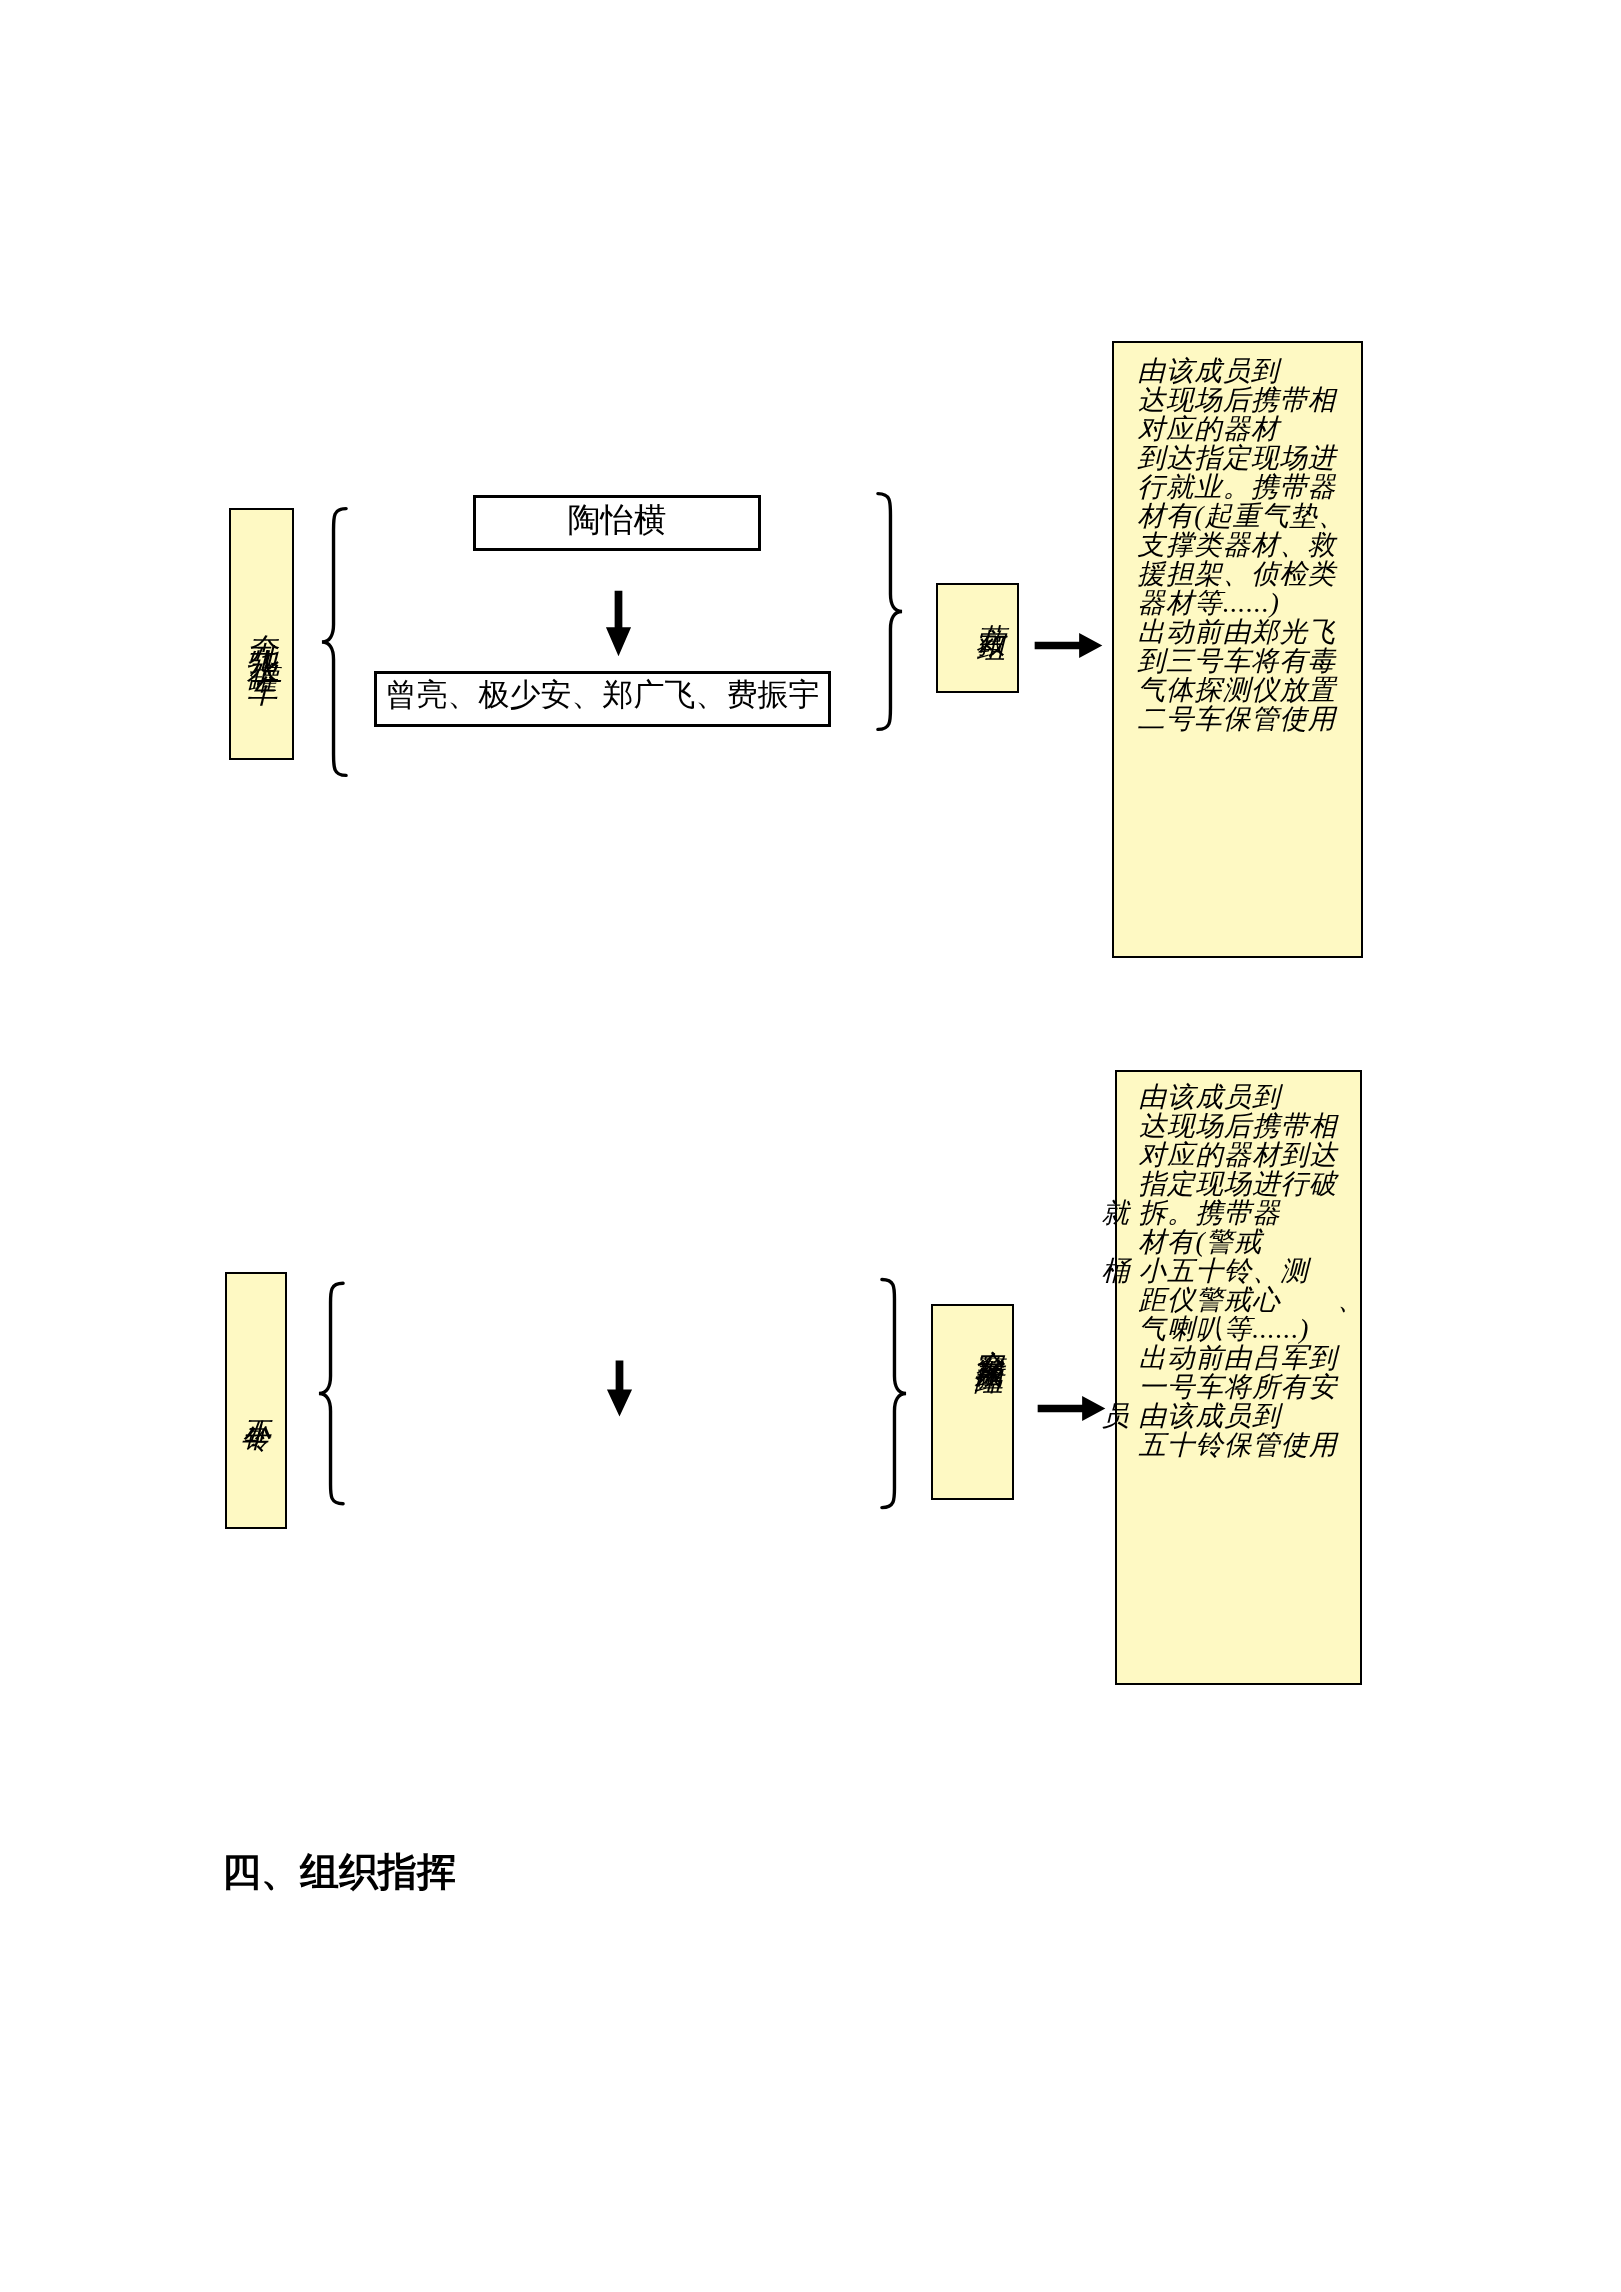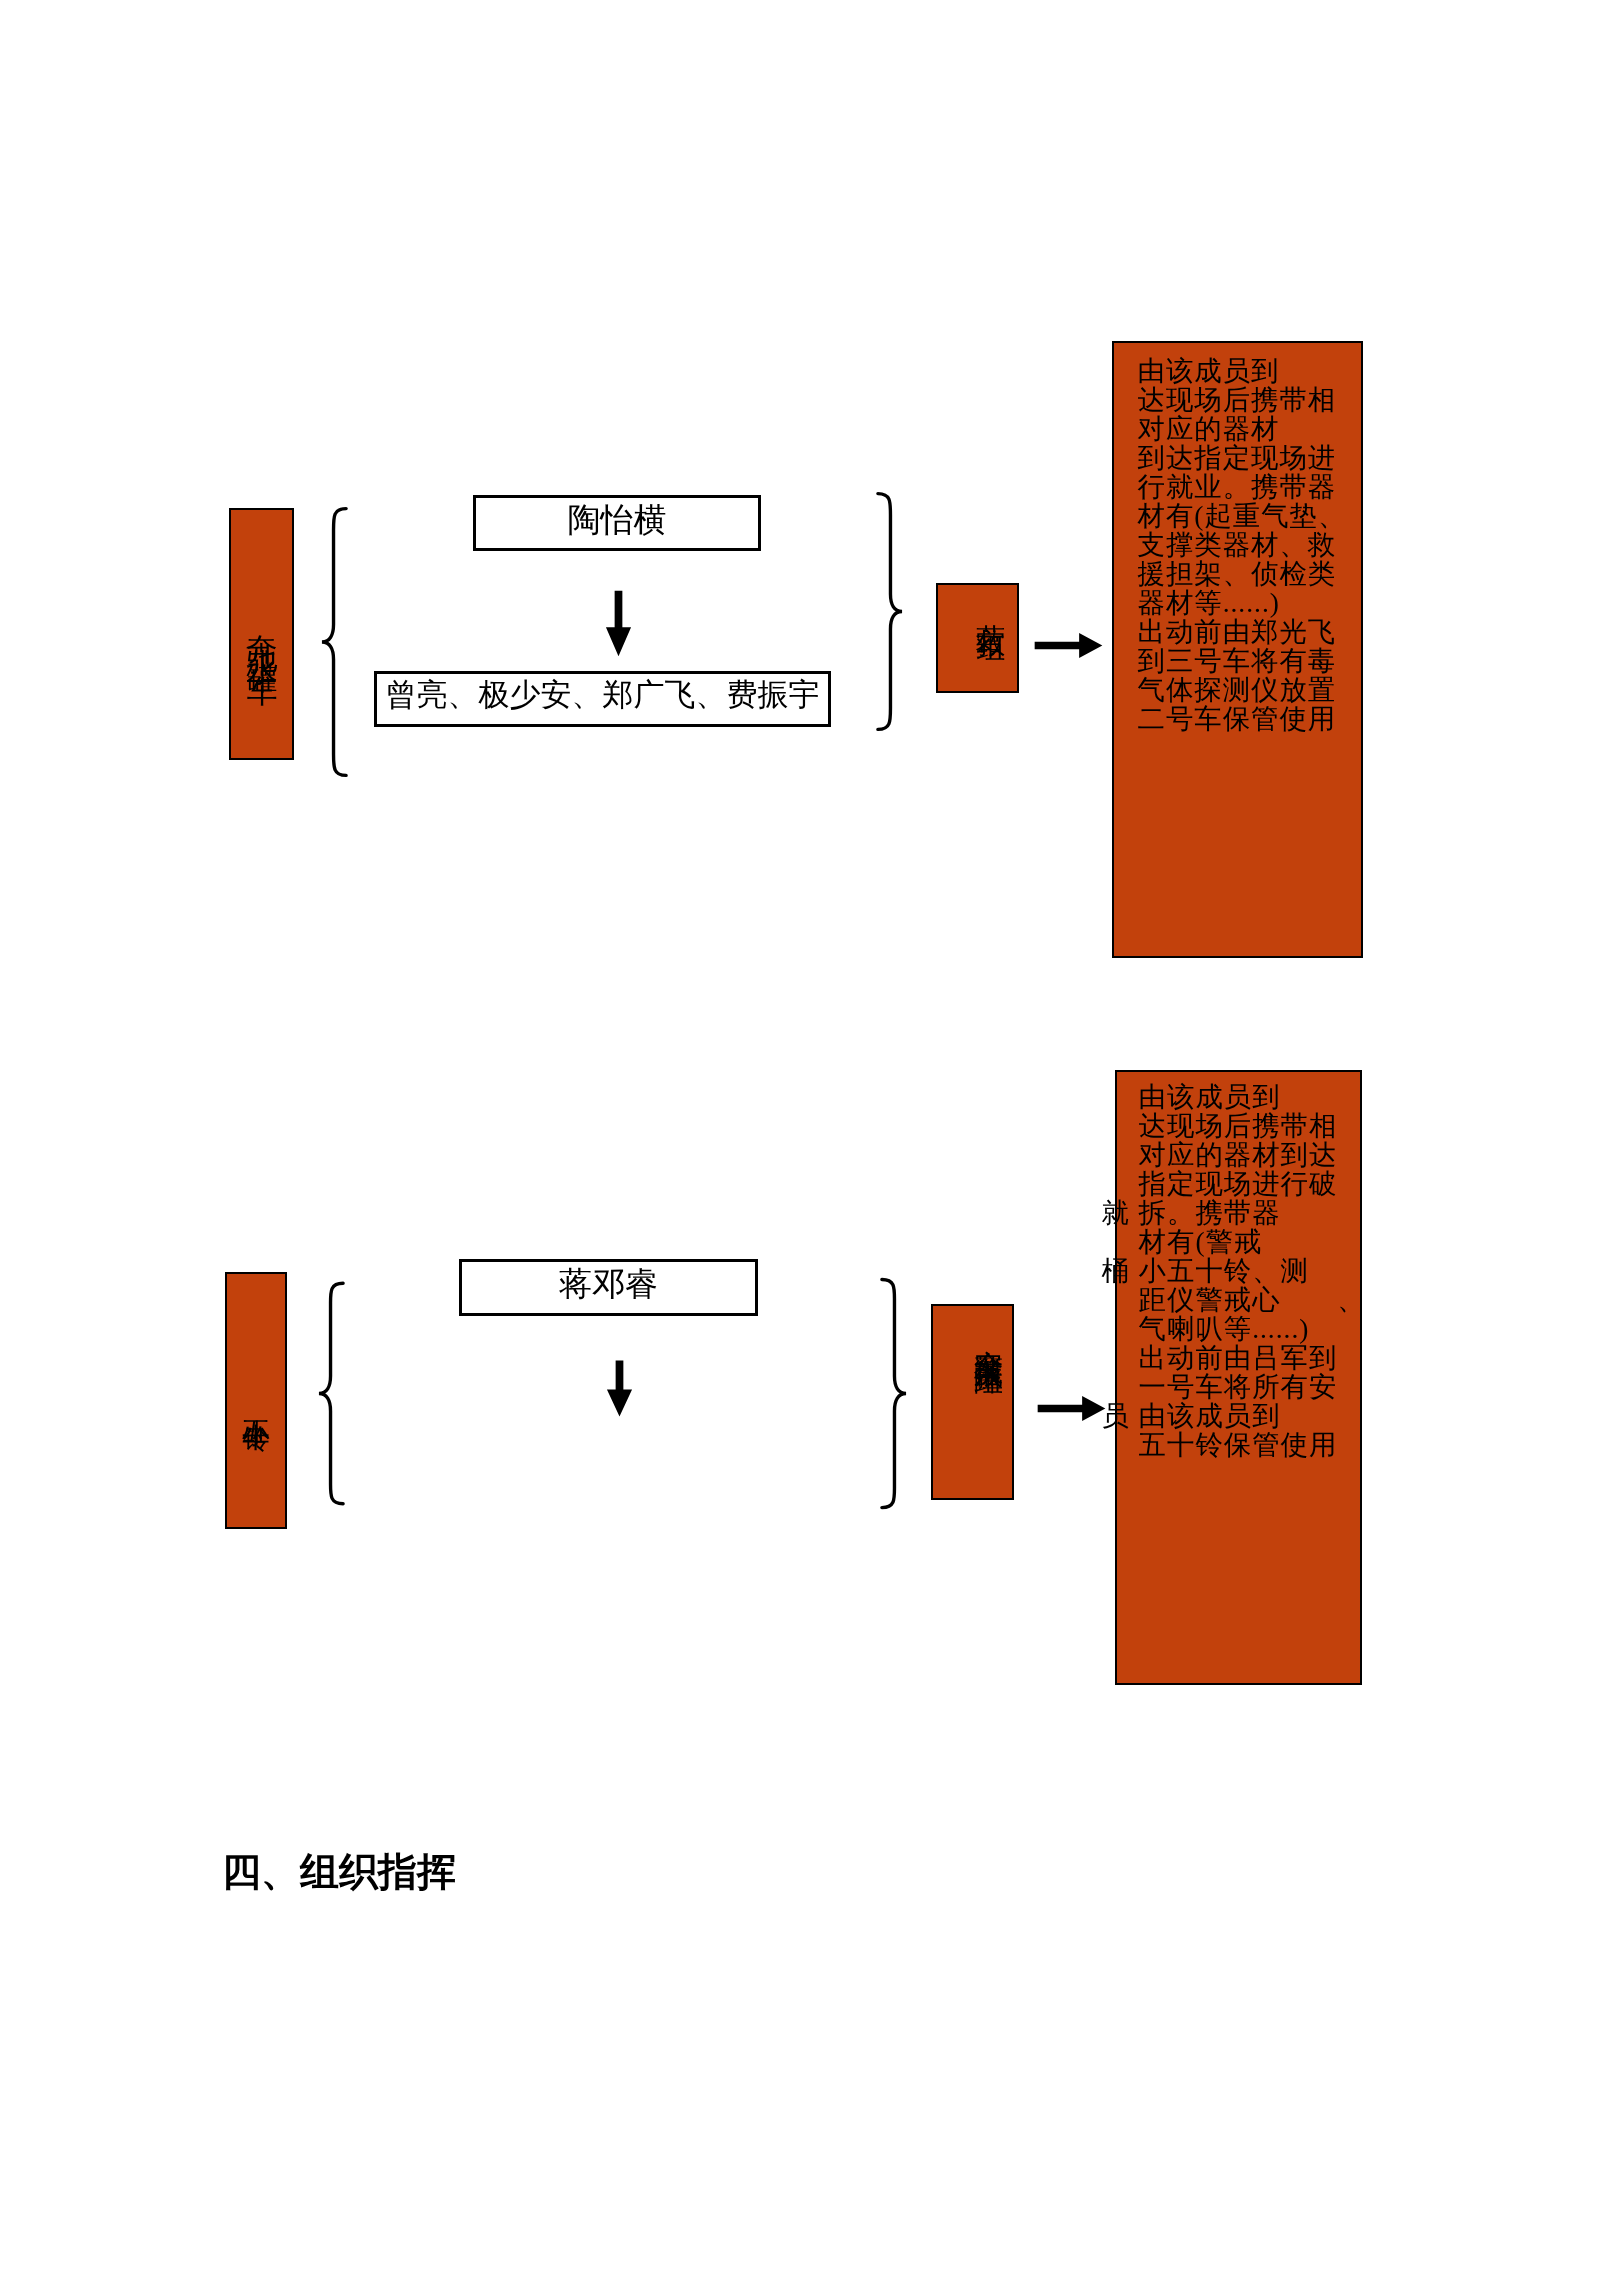--- a/index.html
+++ b/index.html
@@ -5,21 +5,21 @@
   html,body{margin:0;padding:0;background:#888;}
   #page{
     position:relative;
     width:1621px;height:2293px;
     background:#ffffff;
     overflow:hidden;
     font-family:"Liberation Serif","DejaVu Serif",serif;
     color:#000;
   }
   .abs{position:absolute;box-sizing:border-box;}
-  .box{border:2.9px solid #000;background:#c2410c;}
+  .box{border:2.9px solid #000;background:#fef9c3;font-style:italic;}
   .box4{border:3.9px solid #000;background:#fff;}
   .center{display:flex;align-items:flex-start;justify-content:center;}
   .nowrap{white-space:nowrap;}
 
   
   .vlabel{
     writing-mode:vertical-rl;
     text-orientation:upright;
     margin:auto;
     white-space:nowrap;
@@ -121,23 +121,20 @@
   <div class="abs box center" style="left:225px;top:1272px;width:62px;height:257px;">
     <div class="vlabel" style="font-size:27.4px;letter-spacing:2px;">小五十铃</div>
   </div>
 
   <div class="abs" style="left:317px;top:1280px;">
     <svg width="29" height="227" viewBox="0 0 30 232">
       <path d="M27,2 C14,2 14,10 14,22 L14,98 C14,109 10,116 2,116 C10,116 14,123 14,134 L14,210 C14,222 14,230 27,230" fill="none" stroke="#000" stroke-width="3.5" stroke-linecap="round"></path>
     </svg>
   </div>
 
-  <div class="abs box4 center flow-label" style="left:459px;top:1259px;width:299px;height:57px;">
-    <span>蒋邓睿</span>
-  </div>
 
   <div class="abs" style="left:605px;top:1360px;">
     <svg width="29" height="57" viewBox="0 0 30 58">
       <polygon points="11,0 19,0 19,30 28,30 15,58 2,30 11,30" fill="#000"></polygon>
     </svg>
   </div>
 
 
   <div class="abs" style="left:879px;top:1276px;">
     <svg width="29" height="235" viewBox="0 0 30 240">

